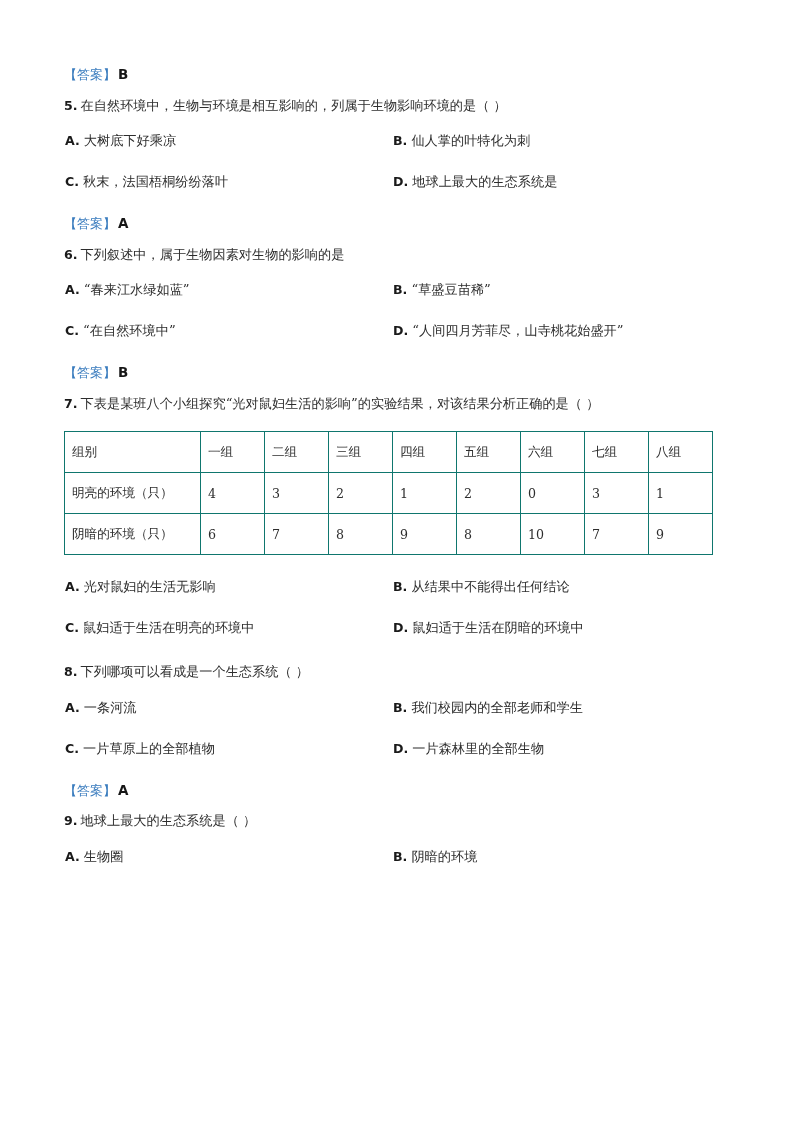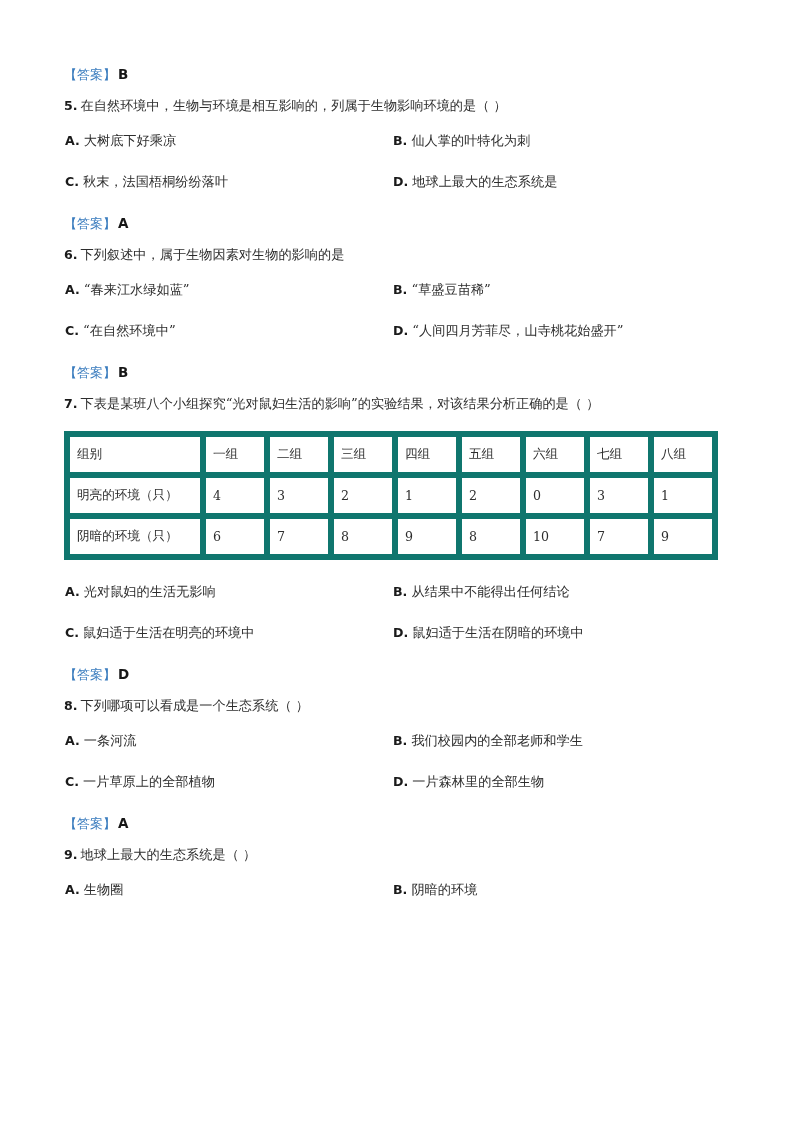--- a/index.html
+++ b/index.html
@@ -104,21 +104,21 @@
   
   .table-wrap {
     padding: 10px 0 14px 0;
   }
   table.exp-table {
     border-collapse: collapse;
     width: 648px;
     table-layout: fixed;
   }
   table.exp-table td, table.exp-table th {
-    border: 6px solid #0f766e;
+    border: 1px solid #0f766e;
     height: 41px;
     padding: 0 7px;
     font-size: 12.6px;
     font-family: "DejaVu Serif", "Liberation Serif", serif;
     font-weight: normal;
     text-align: left;
     vertical-align: middle;
     color: #2d2d2d;
     box-sizing: border-box;
   }
@@ -254,23 +254,20 @@
       <div class="opt-row">
         <div class="opt col-left">
           <span class="opt-letter">C.</span><span class="opt-text">鼠妇适于生活在明亮的环境中</span>
         </div>
         <div class="opt col-right">
           <span class="opt-letter">D.</span><span class="opt-text">鼠妇适于生活在阴暗的环境中</span>
         </div>
       </div>
     </div>
 
-    <div class="answer-line">
-      <span class="answer-label">【答案】</span><span class="answer-value">D</span>
-    </div>
 
     <div class="question">
       <span class="q-num">8.</span><span class="q-text">下列哪项可以看成是一个生态系统（      ）</span>
     </div>
     <div class="options">
       <div class="opt-row">
         <div class="opt col-left">
           <span class="opt-letter">A.</span><span class="opt-text">一条河流</span>
         </div>
         <div class="opt col-right">

